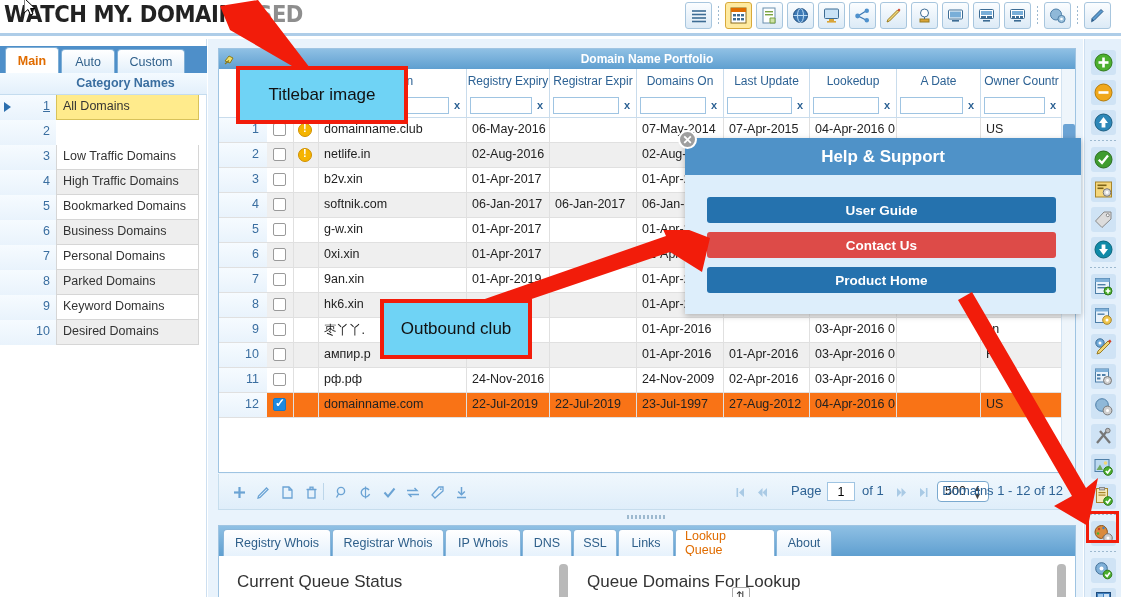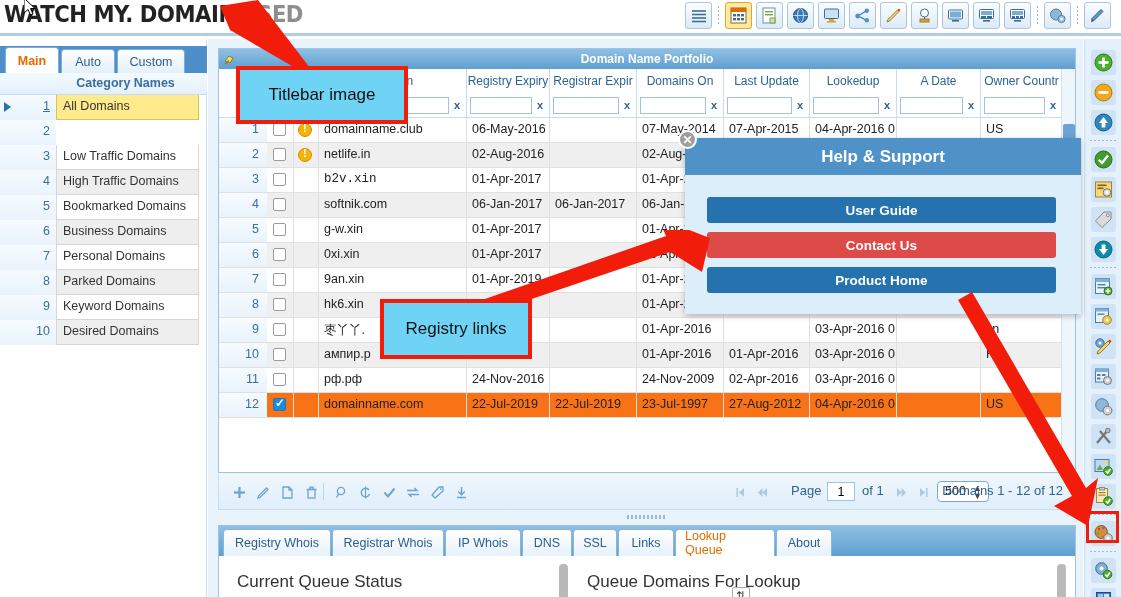--- a/index.html
+++ b/index.html
@@ -530,21 +530,21 @@
           <div class="gcell" style="left:591px;width:87px;"></div>
           <div class="gcell" style="left:678px;width:84px;"></div>
           <div class="gcell" style="left:762px;width:82px;"></div>
         </div>
         <div class="grow" style="top: 119px;">
           <div class="gcell numcol" style="left:0px;width:48px;">3</div>
           <div class="gcell" style="left:48px;width:27px;">
             <div class="gcb" style="left:6px;"></div>
           </div>
           <div class="gcell" style="left:75px;width:25px;"></div>
-          <div class="gcell" style="left:100px;width:148px;font-family:Liberation Mono, monospace;">b2v.xin</div>
+          <div class="gcell" style="left:100px;width:148px;">b2v.xin</div>
           <div class="gcell" style="left:248px;width:83px;">01-Apr-2017</div>
           <div class="gcell" style="left:331px;width:87px;"></div>
           <div class="gcell" style="left:418px;width:87px;">01-Apr-2016</div>
           <div class="gcell" style="left:505px;width:86px;"></div>
           <div class="gcell" style="left:591px;width:87px;"></div>
           <div class="gcell" style="left:678px;width:84px;"></div>
           <div class="gcell" style="left:762px;width:82px;"></div>
         </div>
         <div class="grow odd" style="top: 144px;">
           <div class="gcell numcol" style="left:0px;width:48px;">4</div>
@@ -1002,18 +1002,18 @@
   <polygon points="20,6 58,0 110,68 96,88 92,66 30,30" fill="#f21c0a"></polygon>
 </svg>
 <div class="callout" style="left:236px; top:66px; width:172px; height:58px;">
   <span>Titlebar image</span>
 </div>
 
 <svg class="arrow-svg" style="left:430px; top:230px; width:300px; height:130px;">
   <polygon points="280,8 272,42 240,22 10,100 6,86 236,6 228,-12" fill="#f21c0a"></polygon>
 </svg>
 <div class="callout" style="left:380px; top:299px; width:152px; height:60px;">
-  <span>Registry links</span>
+  <span>Outbound club</span>
 </div>
 
 <svg class="arrow-svg" style="left:950px; top:280px; width:160px; height:250px;">
   <polygon points="138,246 104,226 122,216 8,20 22,12 136,208 148,198" fill="#f21c0a"></polygon>
 </svg>
 
 </body></html>

